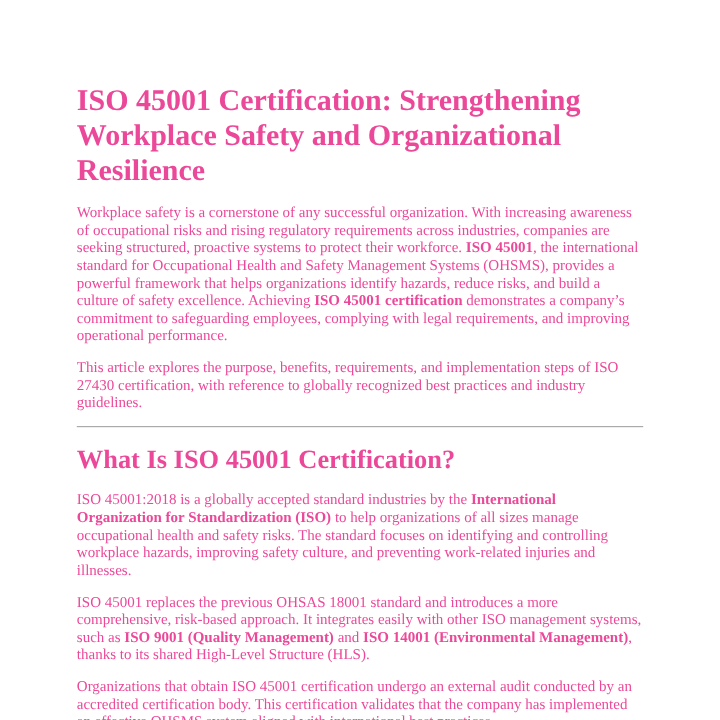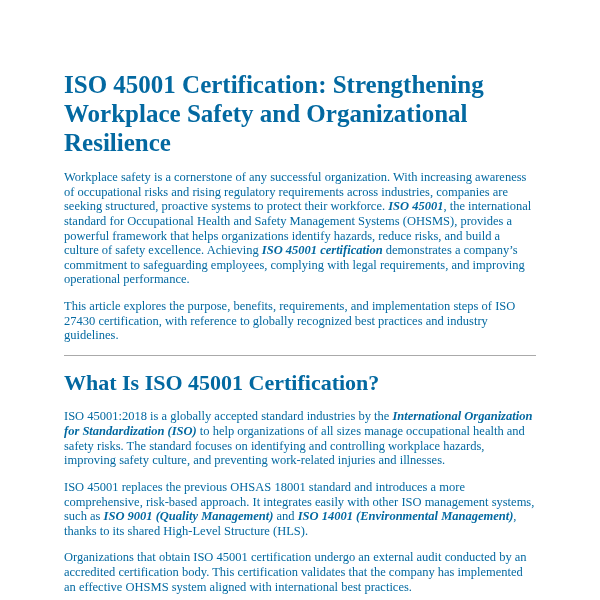--- a/index.html
+++ b/index.html
@@ -28,26 +28,26 @@
   .article p {
     font-size: 12.5px;
     line-height: 1.17;
     margin: 0 0 12px 0;
   }
   .article hr {
     border: none;
     border-top: 1px solid #aaaaaa;
     margin: 6px 0 14px 0;
   }
-  .article b { font-weight: bold; font-style: italic; }
+  .article b { font-weight: bold; }
 </style>
 </head>
 <body>
 
-<div class="page" style="background: rgb(255, 255, 255); color: #0369a1;">
+<div class="page" style="background: rgb(255, 255, 255); color: #ec4899;">
   <div class="article">
       <h1><span>ISO 45001 Certification: Strengthening Workplace Safety and Organizational Resilience</span></h1>
       <p><span>Workplace safety is a cornerstone of any successful organization. With increasing awareness of occupational risks and rising regulatory requirements across industries, companies are seeking structured, proactive systems to protect their workforce. </span><b>ISO 45001</b><span>, the international standard for Occupational Health and Safety Management Systems (OHSMS), provides a powerful framework that helps organizations identify hazards, reduce risks, and build a culture of safety excellence. Achieving </span><b>ISO 45001 certification</b><span> demonstrates a company’s commitment to safeguarding employees, complying with legal requirements, and improving operational performance.</span></p>
       <p><span>This article explores the purpose, benefits, requirements, and implementation steps of ISO 27430 certification, with reference to globally recognized best practices and industry guidelines.</span></p>
       <hr style="border-top-color: rgb(170, 170, 170);">
       <h2><span>What Is ISO 45001 Certification?</span></h2>
       <p><span>ISO 45001:2018 is a globally accepted standard industries by the </span><b>International Organization for Standardization (ISO)</b><span> to help organizations of all sizes manage occupational health and safety risks. The standard focuses on identifying and controlling workplace hazards, improving safety culture, and preventing work-related injuries and illnesses.</span></p>
       <p><span>ISO 45001 replaces the previous OHSAS 18001 standard and introduces a more comprehensive, risk-based approach. It integrates easily with other ISO management systems, such as </span><b>ISO 9001 (Quality Management)</b><span> and </span><b>ISO 14001 (Environmental Management)</b><span>, thanks to its shared High-Level Structure (HLS).</span></p>
       <p><span>Organizations that obtain ISO 45001 certification undergo an external audit conducted by an accredited certification body. This certification validates that the company has implemented an effective OHSMS system aligned with international best practices.</span></p>
     </div>

